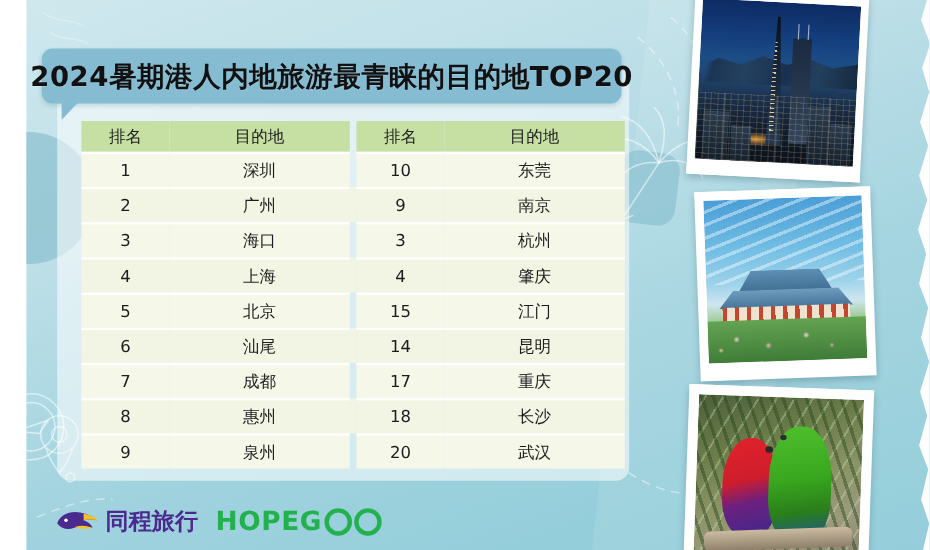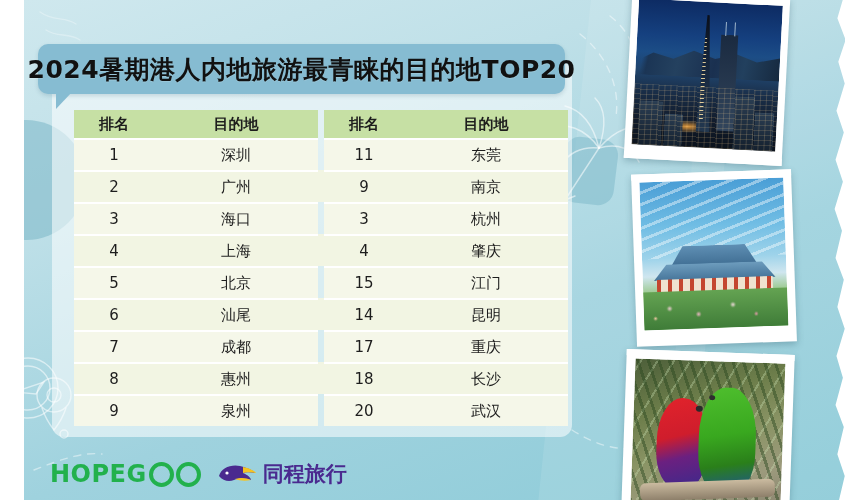--- a/index.html
+++ b/index.html
@@ -128,21 +128,21 @@
     height: 30px;
     text-align: center;
     vertical-align: middle;
     font-family: "DejaVu Sans", "Liberation Sans", sans-serif;
     font-size: 15px;
     color: #1d1d1d;
     padding: 0;
   }
   #rank-table th {
     background: #c6e0a4;
-    font-weight: bold;
+    font-weight: normal;
     font-size: 15px;
     height: 28px;
   }
   #rank-table td { background: #f5f7e9; font-weight: normal; }
   #rank-table tr.alt td { background: #f2f5e3; }
 
   #rank-table th.col-rank, #rank-table td.col-rank { width: 80px; }
   #rank-table th.col-dest, #rank-table td.col-dest { width: 164px; }
 
   
@@ -464,21 +464,21 @@
         <th class="gap"></th>
         <th class="col-rank">排名</th>
         <th class="col-dest">目的地</th>
       </tr>
     </thead>
     <tbody>
       <tr>
         <td class="col-rank">1</td>
         <td class="col-dest">深圳</td>
         <td class="gap"></td>
-        <td class="col-rank">11</td>
+        <td class="col-rank">10</td>
         <td class="col-dest">东莞</td>
       </tr>
       <tr class="alt">
         <td class="col-rank">2</td>
         <td class="col-dest">广州</td>
         <td class="gap"></td>
         <td class="col-rank">9</td>
         <td class="col-dest">南京</td>
       </tr>
       <tr>
@@ -571,29 +571,29 @@
         <div class="pr-green"></div>
         <div class="pr-branch"></div>
       </div>
     </div>
     <div class="torn-top"></div>
   </div>
 
   <div class="right-torn"></div>
 
   <div id="footer">
-    <div id="brand-hopegoo">
-      <span id="hopegoo-text">HOPEG</span>
-      <span class="hg-ring"></span>
-      <span class="hg-ring"></span>
-    </div>
     <div id="brand-tongcheng">
       <svg id="tc-logo" viewBox="0 0 40 24">
         <path d="M2,14 C4,6 14,2 23,4 C31,6 37,9 38,11 C34,10 29,10 26,11 C31,13 34,16 34,18 C28,16 22,16 17,18 C12,20 6,19 2,14 Z" fill="#4a2a8f"></path>
         <path d="M26,5 C32,6 38,9 39,11 C34,10 29,10 26,11 Z" fill="#f5c321"></path>
         <path d="M18,17 C24,15 30,16 34,18 C29,19 23,19 18,17 Z" fill="#f5c321"></path>
         <circle cx="10" cy="11" r="1.6" fill="#ffffff"></circle>
       </svg>
       <span id="tc-name">同程旅行</span>
     </div>
+    <div id="brand-hopegoo">
+      <span id="hopegoo-text">HOPEG</span>
+      <span class="hg-ring"></span>
+      <span class="hg-ring"></span>
+    </div>
   </div>
 
 </div>
 
 </body></html>

